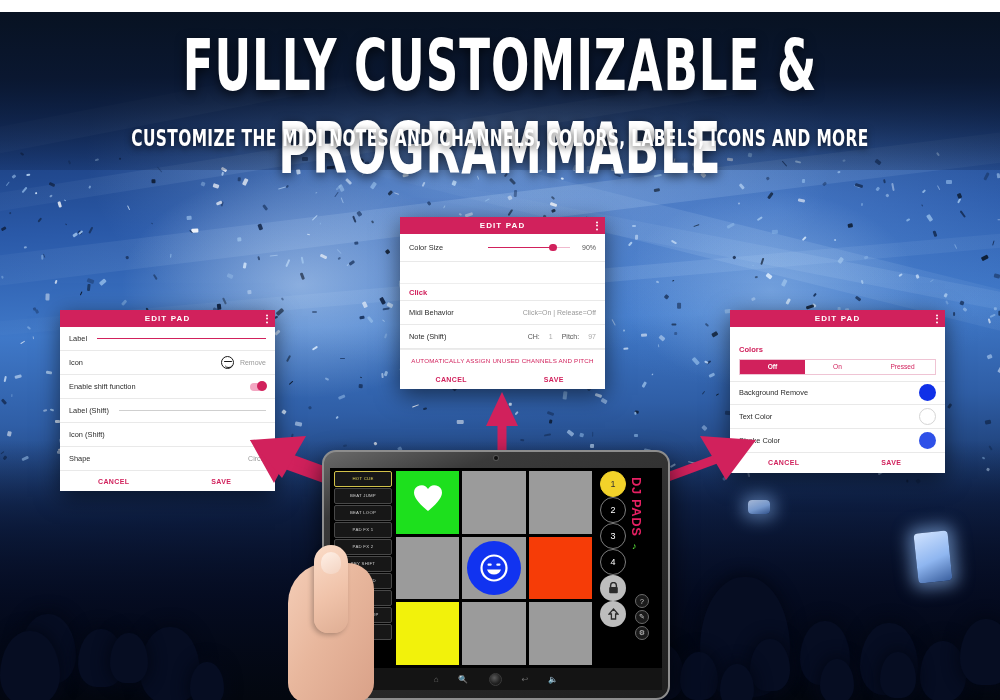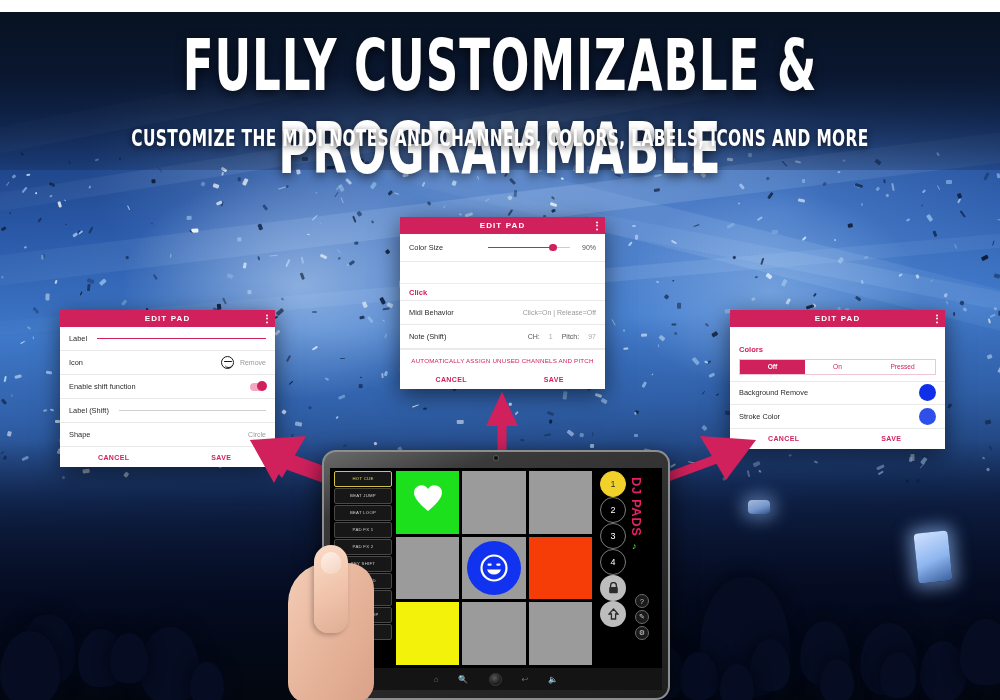--- a/index.html
+++ b/index.html
@@ -809,20 +809,24 @@
     </div>
     <div class="row">
       <span class="row-lbl">Enable shift function</span>
       <span class="toggle on"></span>
     </div>
     <div class="row">
       <span class="row-lbl">Label (Shift)</span>
       <span class="underline grey"></span>
     </div>
     <div class="row">
+      <span class="row-lbl">Icon (Shift)</span>
+      <span class="row-val"></span>
+    </div>
+    <div class="row">
       <span class="row-lbl">Shape</span>
       <span class="row-val">Circle</span>
     </div>
     <div class="foot">
       <span>CANCEL</span>
       <span>SAVE</span>
     </div>
   </div>
 
   <div class="dialog" id="dlg-right" style="left:730px; top:310px; width:215px;">
@@ -837,20 +841,24 @@
     <div style="height:14px;"></div>
     <div class="section-hdr" style="border-bottom:none;padding-bottom:0;">Colors</div>
     <div class="segbar">
       <div class="sel">Off</div>
       <div>On</div>
       <div>Pressed</div>
     </div>
     <div class="row" style="border-top:1px solid #e9e9e9;">
       <span class="row-lbl">Background Remove</span>
       <span class="swatch" id="sw0" style="background: rgb(16, 48, 232);"></span>
+    </div>
+    <div class="row">
+      <span class="row-lbl">Text Color</span>
+      <span class="swatch ring"></span>
     </div>
     <div class="row">
       <span class="row-lbl">Stroke Color</span>
       <span class="swatch" id="sw2" style="background: rgb(46, 80, 232);"></span>
     </div>
     <div class="foot">
       <span>CANCEL</span>
       <span>SAVE</span>
     </div>
   </div>

